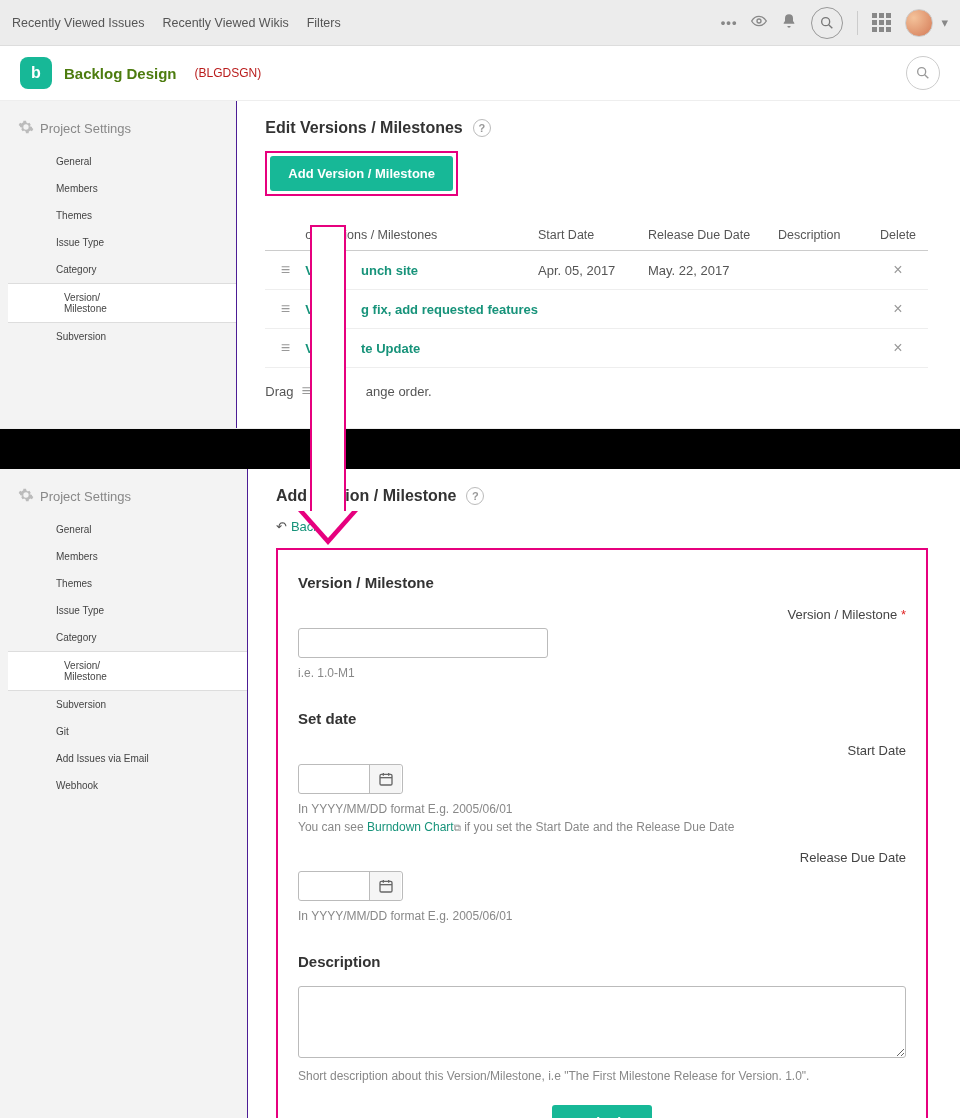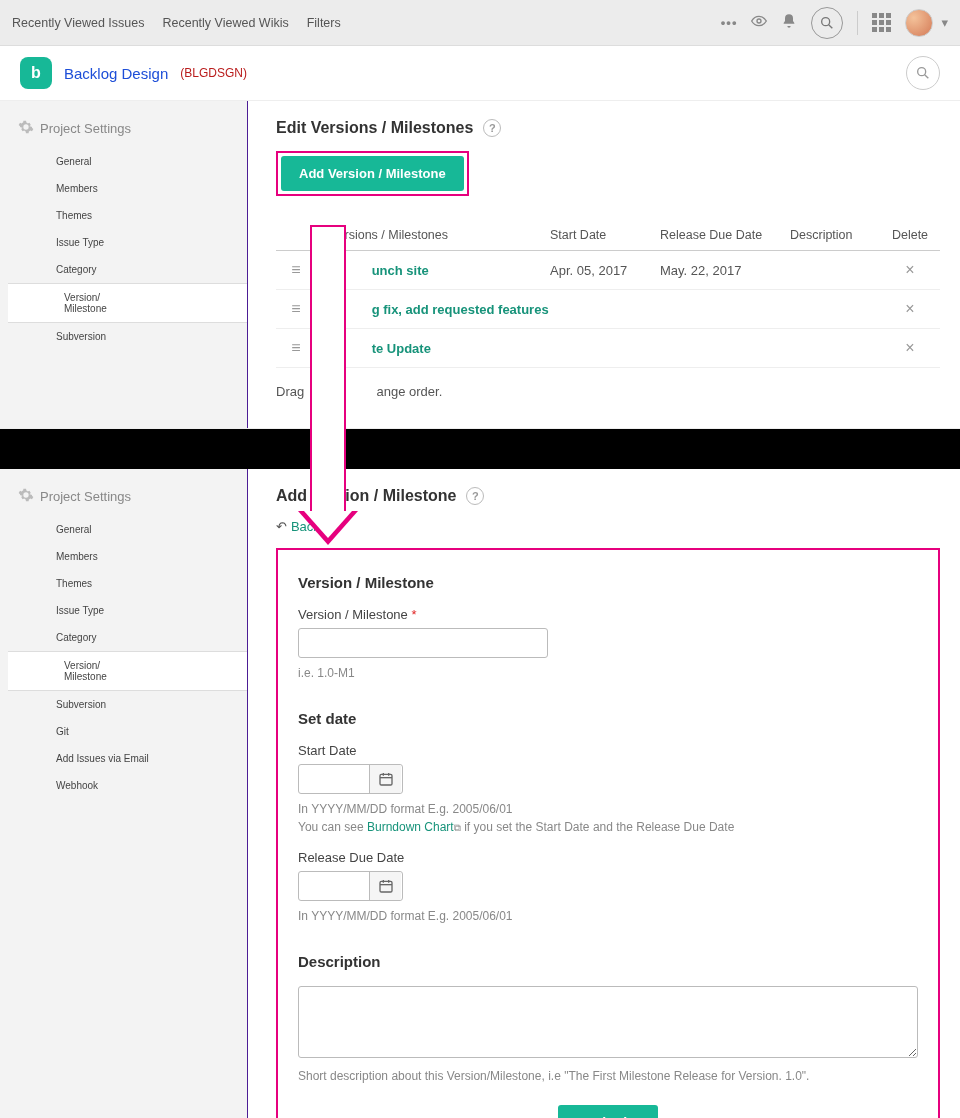--- a/index.html
+++ b/index.html
@@ -15,32 +15,32 @@
   .divider { width: 1px; height: 24px; background: #ccc; }
   .avatar { width: 28px; height: 28px; border-radius: 50%; background: radial-gradient(circle at 30% 30%, #f4c29a, #d47a56); border:1px solid #ccc;}
   .caret-down { margin-left:-6px; color:#888;}
   .apps-grid { display:grid; grid-template-columns:repeat(3,5px); grid-template-rows:repeat(3,5px); gap:2px;}
   .apps-grid span { background:#888; width:5px; height:5px;}
   .dots { letter-spacing:1px; color:#888; font-weight:bold;}
 
   
   .proj-header { display:flex; align-items:center; padding: 10px 20px; border-bottom:1px solid #eee; }
   .proj-logo { width:32px; height:32px; border-radius:8px; background:#17b897; color:#fff; font-weight:bold; display:flex; align-items:center; justify-content:center; font-size:16px; margin-right:12px;}
-  .proj-name { font-weight:400; font-size:15px; color:#1d4ed8; margin-right:12px;}
+  .proj-name { font-weight:700; font-size:15px; color:#4d7c0f; margin-right:18px;}
   .proj-key { color:#b91c1c; font-size:12px;}
   .proj-search { margin-left:auto; width:34px; height:34px; border:1.5px solid #ccc; border-radius:50%; display:flex; align-items:center; justify-content:center; color:#888;}
 
   
   .row { display:flex; border-bottom:1px solid #eee; }
   .sidebar { width:248px; background:#f3f3f3; border-right:1px solid #4c1d95; padding:14px 0 20px 0; }
   .side-head { display:flex; align-items:center; gap:6px; color:#888; font-size:13px; padding:4px 18px 10px 18px;}
   .gear { color:#bbb; }
   .side-item { padding:8px 18px 8px 56px; color:#444; cursor:pointer; font-size:10px;}
   .side-item.active { background:#fff; border:1px solid #ddd; border-left:none; border-right:none;margin-left:8px;}
-  .main { flex:1; padding:18px 20px 28px 28px; position:relative;}
+  .main { flex:1; padding:18px 32px 28px 28px; position:relative;}
   
   .page-title { display:flex; align-items:center; gap:10px; font-size:16px; font-weight:600; color:#333; margin-bottom:14px;}
   .help-circle { width:18px; height:18px; border:1.5px solid #bbb; border-radius:50%; display:inline-flex; align-items:center; justify-content:center; font-size:11px; color:#999;}
   
   .add-btn-wrap { border:2px solid #e6007e; display:inline-block; padding:3px;}
   .add-btn { background:#17b897; color:#fff; border:none; padding:10px 18px; font-size:13px; font-weight:600; border-radius:3px; cursor:pointer;}
   
   .table { width:100%; margin-top:24px;}
   .thead { display:flex; border-bottom:1px solid #ccc; padding:8px 0; font-size:12.5px; color:#555;}
   .th-name { flex:1; padding-left:40px;}
@@ -65,21 +65,21 @@
   
   .arrow-box { position:absolute; left:62px; top:-244px; width:36px; height:290px; border:2px solid #e6007e; background:#fff; z-index:5;}
   .arrow-head { position:absolute; left:50px; top:42px; width:0; height:0; border-left:30px solid transparent; border-right:30px solid transparent; border-top:34px solid #e6007e; z-index:6;}
   .arrow-head-inner { position:absolute; left:56px; top:42px; width:0; height:0; border-left:24px solid transparent; border-right:24px solid transparent; border-top:27px solid #fff; z-index:7;}
 
   
   .back-link { color:#17937a; font-size:13px; cursor:pointer; display:inline-flex; align-items:center; gap:4px; margin-bottom:14px;}
   .back-arrow { font-size:13px; color:#555;}
   .form-box { border:2px solid #e6007e; padding:18px 20px 24px 20px;}
   .section-h { font-size:15px; font-weight:700; color:#333; margin-bottom:16px; margin-top:6px;}
-  .field-label { font-size:13px; color:#444; margin-bottom:6px; display:block;}
+  .field-label { font-size:13px; color:#444; margin-bottom:6px; display:block;text-align:right;}
   .req { color:#e02424;}
   .text-input { border:1px solid #bbb; border-radius:3px; padding:6px 8px; font-size:13px; width:250px; height:30px;}
   .hint { color:#888; font-size:12px; margin-top:6px; line-height:1.5;}
   .hint a { color:#17937a; text-decoration:none;}
   .link-ext { font-size:10px; color:#888;}
   .date-wrap { display:flex; align-items:center; border:1px solid #bbb; border-radius:3px; width:105px; height:30px;}
   .date-wrap input { border:none; width:70px; padding:4px 6px; font-size:13px; outline:none;}
   .cal-btn { width:32px; height:28px; border-left:1px solid #bbb; background:#f5f5f5; display:flex; align-items:center; justify-content:center; color:#666;}
   .textarea { width:100%; height:72px; border:1px solid #bbb; border-radius:3px; padding:6px; font-size:13px; resize:vertical;}
   .submit-wrap { text-align:center; margin-top:20px;}

